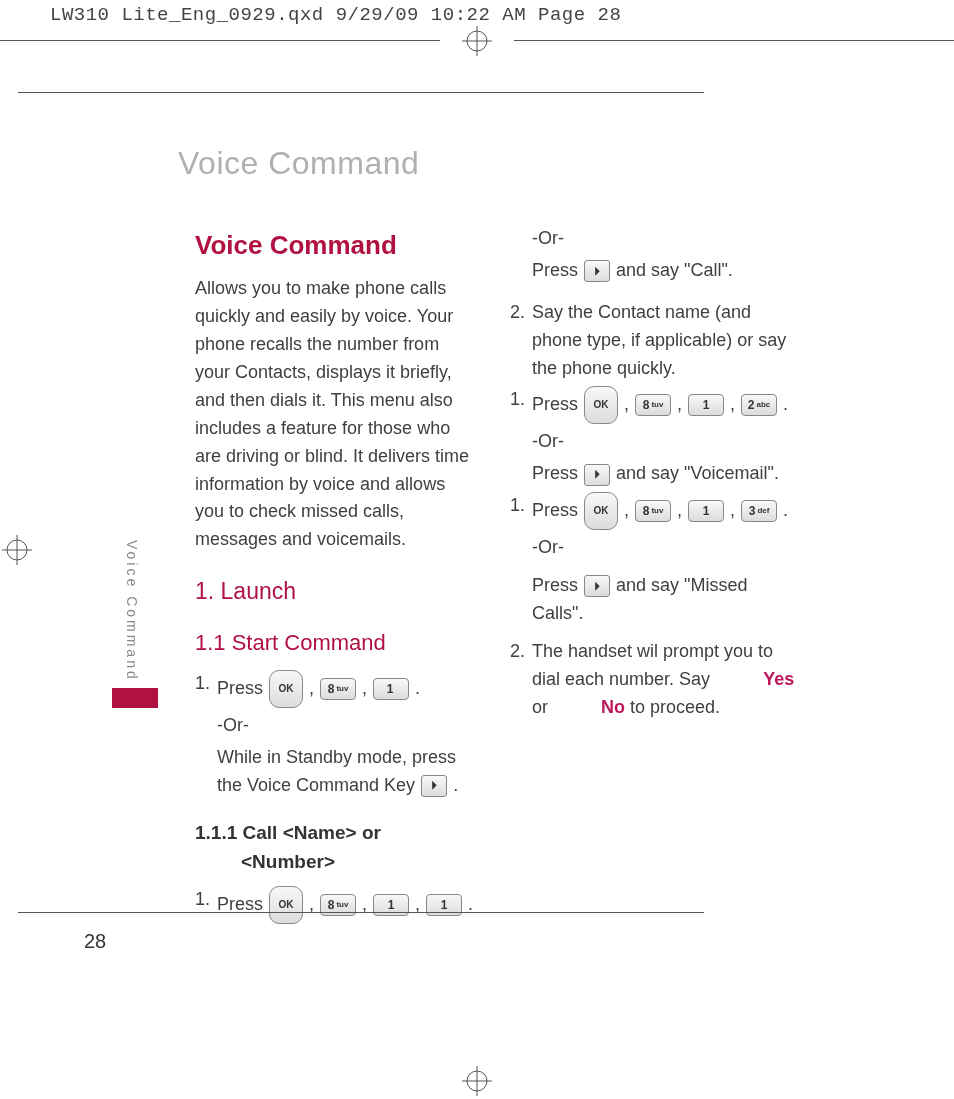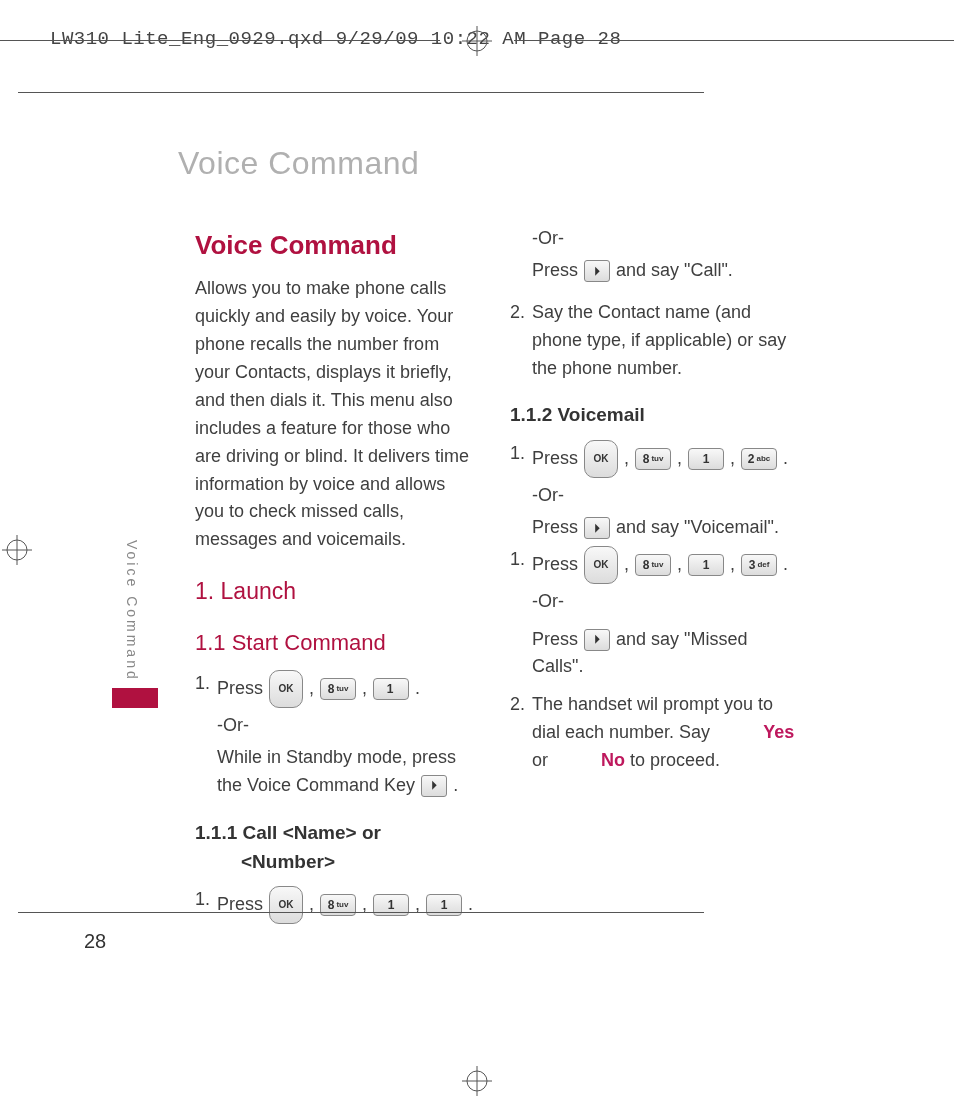--- a/index.html
+++ b/index.html
@@ -7,21 +7,21 @@
     padding: 0;
     background: #fff;
     font-family: "Helvetica Neue", Arial, sans-serif;
     color: #4a4a4a;
     width: 954px;
     height: 1099px;
     position: relative;
   }
   .header-line {
     position: absolute;
-    top: 28px;
+    top: 4px;
     left: 50px;
     font-family: "Courier New", monospace;
     font-size: 19px;
     color: #444;
     letter-spacing: 0.5px;
   }
   .crop-top {
     position: absolute;
     top: 40px;
     left: 0;
@@ -280,24 +280,23 @@
 <div class="col col-right">
   <div class="indent">-Or-</div>
   <div class="indent" style="margin-top:4px;">
     <span>Press </span>
     <span class="key key-voice">⏵</span>
     <span> and say "Call".</span>
   </div>
 
   <div class="step" style="margin-top:14px;">
     <div class="num">2.</div>
-    <div class="body">Say the Contact name (and phone type, if applicable) or say the phone number.</div>
-  </div>
-
-  <div class="sub-sub">1.1.2 Voicemail</div>
+    <div class="body">Say the Contact name (and phone type, if applicable) or say the phone quickly.</div>
+  </div>
+
   <div class="step">
     <div class="num">1.</div>
     <div class="body">
       <span>Press </span>
       <span class="key key-ok">OK</span><span> , </span>
       <span class="key">
           <span class="big">8</span>
           <span class="sub">tuv</span>
         </span><span> , </span>
       <span class="key">

